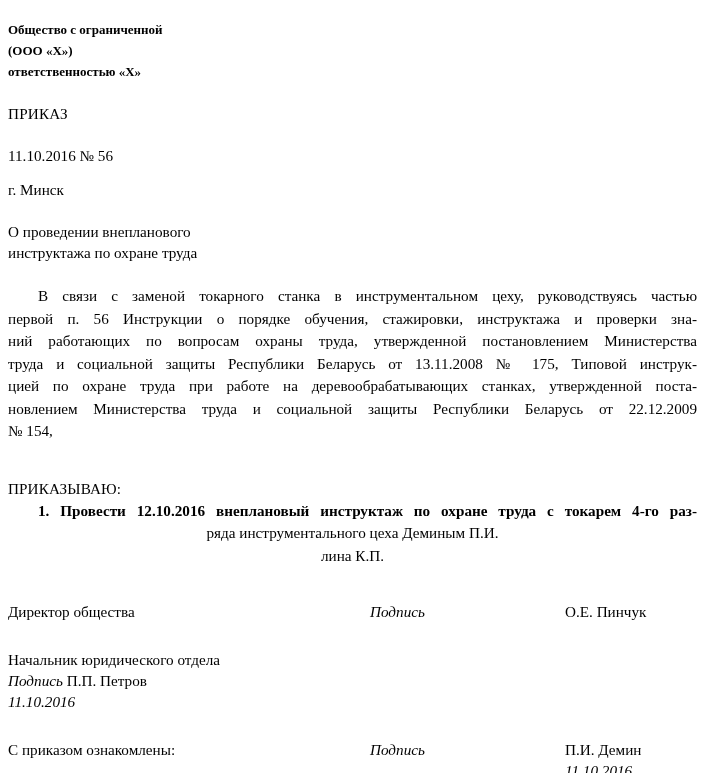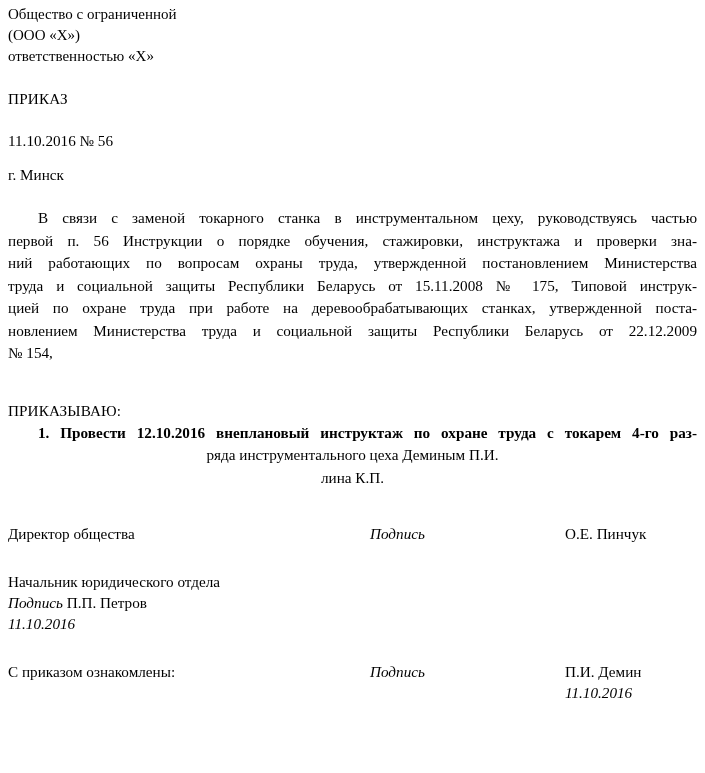--- a/index.html
+++ b/index.html
@@ -24,23 +24,24 @@
     padding: 0;
     box-sizing: border-box;
   }
   .pad {
     padding-left: 8px;
     padding-right: 8px;
   }
 
   
   .org-block {
-    padding-top: 4px;
-    font-size: 15px;
+    padding-top: 19px;
+    font-size: 13px;
     line-height: 21px;
+    font-weight: bold;
   }
   .org-line { white-space: nowrap; }
 
   .doc-type {
     margin-top: 21px;
     font-size: 15.2px;
     line-height: 21px;
     letter-spacing: 0.2px;
   }
   .doc-meta {
@@ -130,26 +131,30 @@
     <div class="org-line">(ООО «Х»)</div>
     <div class="org-line">ответственностью «Х»</div>
   </div>
 
   <div class="pad doc-type">ПРИКАЗ</div>
 
   <div class="pad doc-meta">11.10.2016 № 56</div>
 
   <div class="pad doc-place">г. Минск</div>
 
+  <div class="pad subject">
+    <div class="subject-line">О проведении внепланового</div>
+    <div class="subject-line">инструктажа по охране труда</div>
+  </div>
 
   <div class="pad body-block">
     <span class="body-line just"><span class="indent"></span><span>В связи с заменой токарного станка в инструментальном цеху, руководствуясь частью</span></span>
     <span class="body-line just">первой п. 56 Инструкции о порядке обучения, стажировки, инструктажа и проверки зна-</span>
     <span class="body-line just">ний работающих по вопросам охраны труда, утвержденной постановлением Министерства</span>
-    <span class="body-line just">труда и социальной защиты Республики Беларусь от 15.11.2008 № 175, Типовой инструк-</span>
+    <span class="body-line just">труда и социальной защиты Республики Беларусь от 13.11.2008 № 175, Типовой инструк-</span>
     <span class="body-line just">цией по охране труда при работе на деревообрабатывающих станках, утвержденной поста-</span>
     <span class="body-line just">новлением Министерства труда и социальной защиты Республики Беларусь от 22.12.2009</span>
     <span class="body-line">№ 154,</span>
   </div>
 
   <div class="pad order-word">ПРИКАЗЫВАЮ:</div>
 
   <div class="pad items">
     <span class="item-line just"><span class="indent"></span><span>1. Провести 12.10.2016 внеплановый инструктаж по охране труда с токарем 4-го раз-</span></span>
     <span class="item-line">ряда инструментального цеха Деминым П.И.</span>

